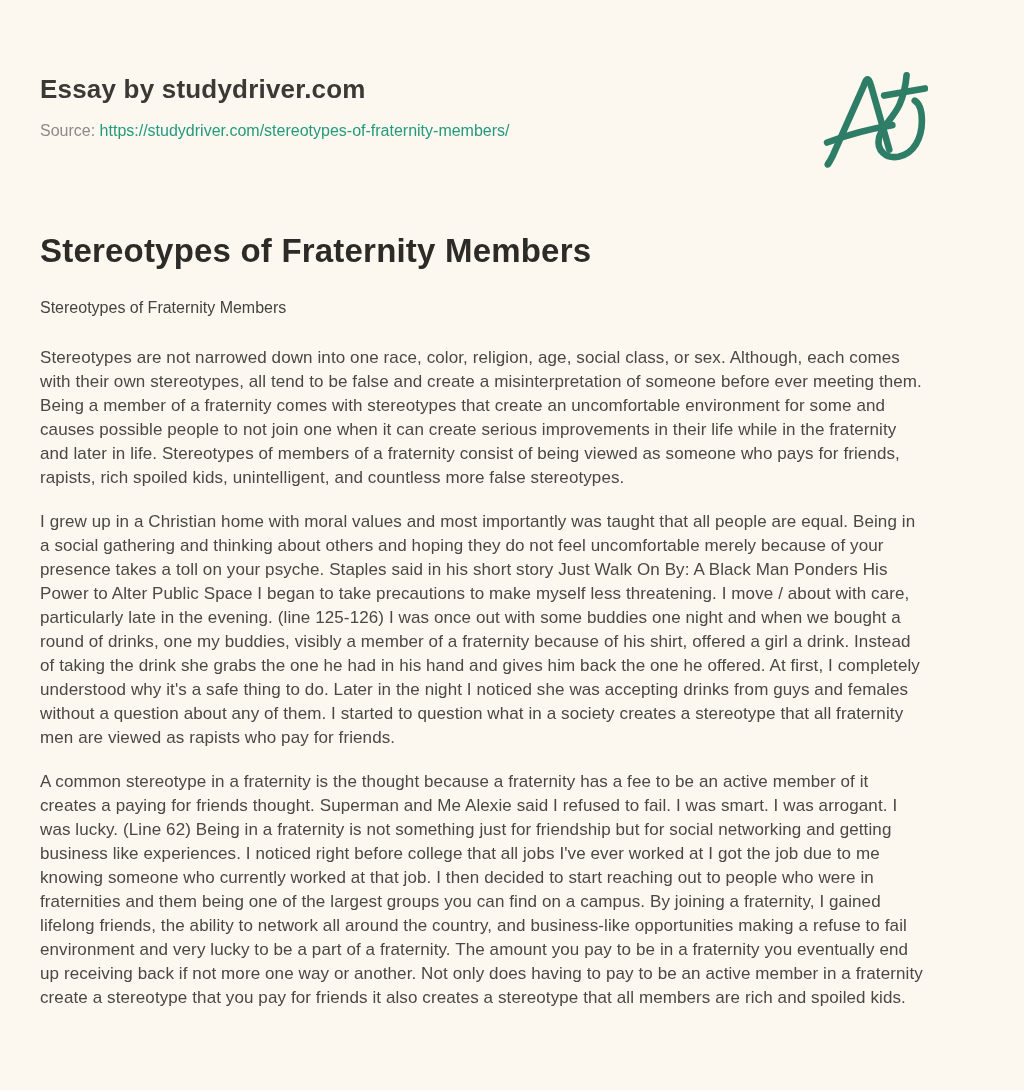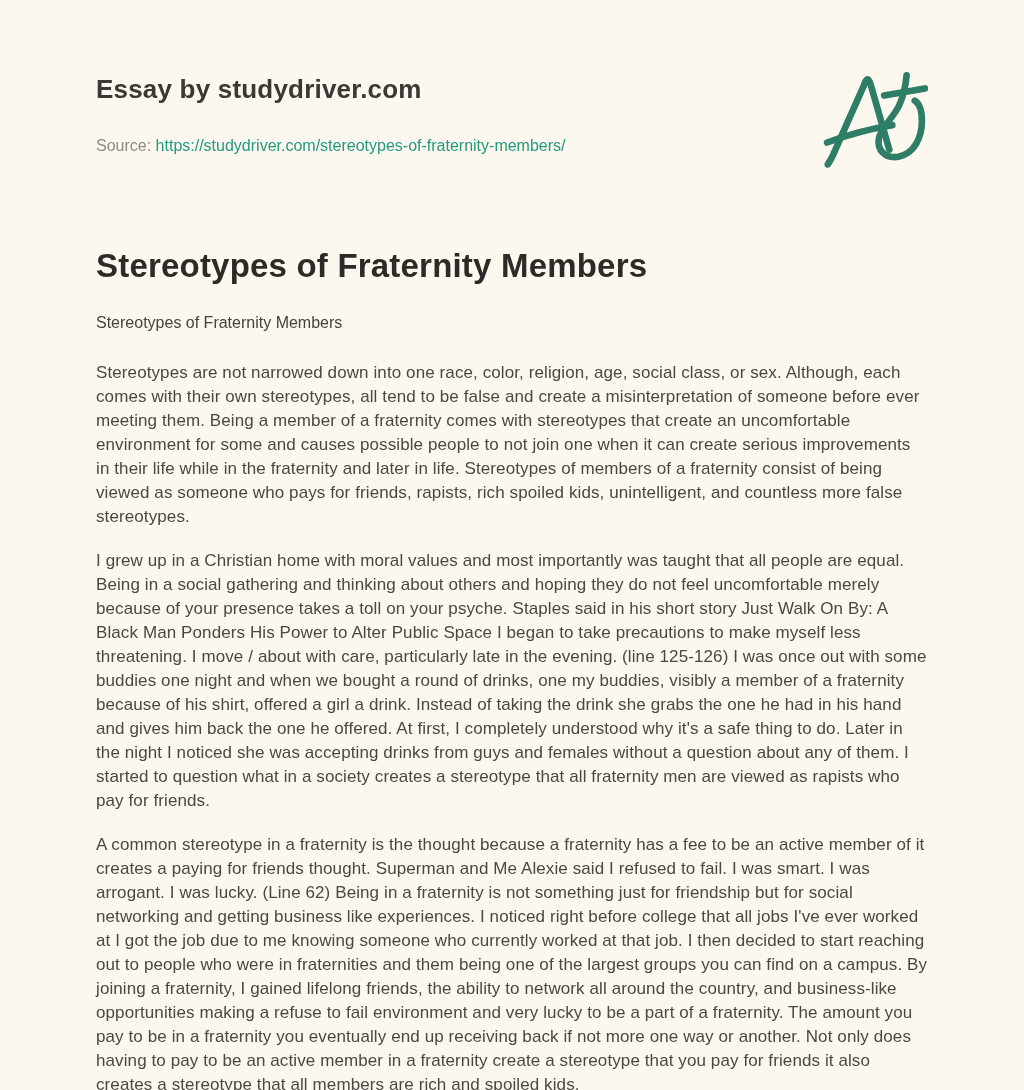--- a/index.html
+++ b/index.html
@@ -6,33 +6,33 @@
   body{
     width:1024px;height:1090px;overflow:hidden;
     background:#fdf8ef;
     font-family:"Liberation Sans","DejaVu Sans",sans-serif;
     -webkit-font-smoothing:antialiased;
   }
   .page{
     position:relative;
     width:1024px;height:1090px;
     box-sizing:border-box;
-    padding:74px 96px 0 96px;
+    padding:74px 96px 0 40px;
     overflow:hidden;
   }
   .header{position:relative;}
   .header-title{
     margin:0;
     font-size:26px;
     font-weight:700;
     color:#3a3936;
     letter-spacing:.2px;
   }
   .source-line{
-    margin-top:32px;
+    margin-top:17px;
     font-size:16px;
     color:#8d8a84;
   }
   .source-link{
     color:#23997e;
     text-decoration:none;
   }
   .logo{
     position:absolute;
     top:-8px;

